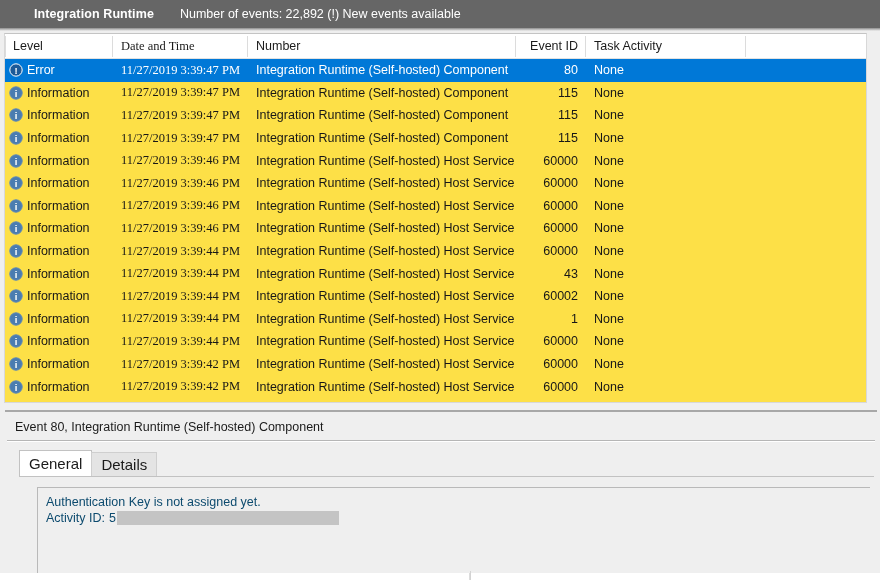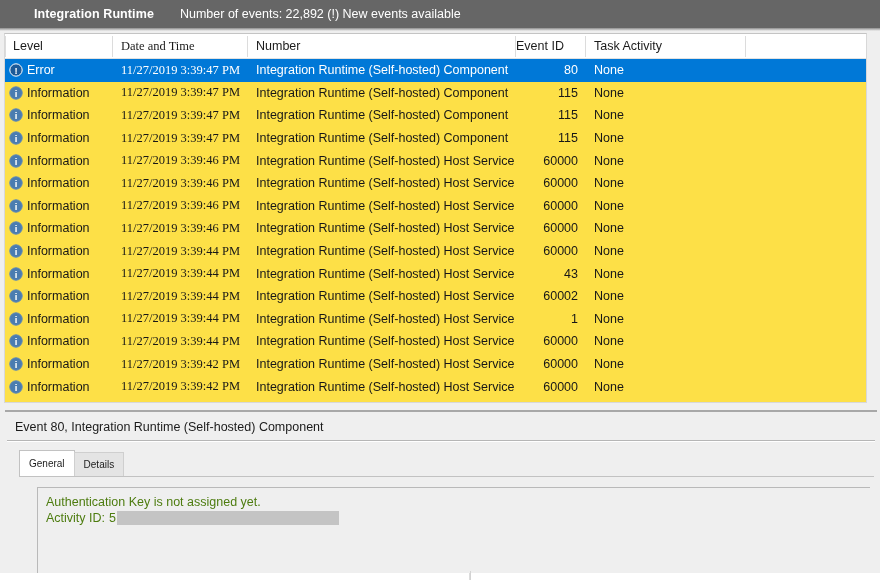--- a/index.html
+++ b/index.html
@@ -44,21 +44,21 @@
   .hcell { height: 25px; display:flex; align-items:center; position:relative;
            padding-left: 8px; white-space: nowrap; }
   .hcell::after {
     content:""; position:absolute; right:0; top:2px; bottom:2px; width:1px;
     background:#dcdcdc;
   }
   .hcell.first::before {
     content:""; position:absolute; left:0; top:2px; bottom:2px; width:1px;
     background:#dcdcdc;
   }
-  .hcell.num { justify-content: flex-start; padding-right: 8px; padding-left: 0; }
+  .hcell.num { justify-content: flex-end; padding-right: 8px; padding-left: 0; }
   .hcell.last::after { background: transparent; }
 
   .col-level   { width: 108px; }
   .col-date    { width: 135px; font-family: Liberation Serif, serif; }
   .col-source  { width: 268px; }
   .col-eid     { width: 70px; }
   .col-task    { width: 160px; }
   .col-rest    { flex: 1 1 auto; }
 
   .rows { position:relative; }
@@ -92,38 +92,38 @@
     background:#efefef; display:flex; align-items:center; padding-left:8px;
     font-size:12.5px; color:#1b1b1b; white-space:nowrap;
   }
   .detail-head-rule {
     position:absolute; left:2px; top:30px; width: 868px; height:2px;
     background: linear-gradient(to bottom,#b6b6b6 0,#b6b6b6 50%,#ffffff 50%,#ffffff 100%);
   }
 
   .tabstrip {
     position:absolute; left:14px; top:40px; height: 26px;
-    display:flex; align-items:flex-end; font-size:10px;
+    display:flex; align-items:flex-end; font-size:15px;
   }
   .tab {
     height: 24px; padding: 0 9px; display:flex; align-items:center;
     color:#1b1b1b; background:#e4e4e4; border:1px solid #cfcfcf;
     border-bottom:none; margin-right:-1px;
   }
   .tab.active { background:#ffffff; border-color:#c2c2c2; height:26px; }
 
   .tabbody {
     position:absolute; left:14px; top:66px; width: 855px; height: 100px;
     background:#efefef; border-top:1px solid #c2c2c2;
   }
   .msgbox {
     position:absolute; left:18px; top:10px; width: 833px; height: 86px;
     background:#efefef; border-left:1px solid #b9b9b9; border-top:1px solid #b9b9b9;
     padding: 6px 0 0 8px;
-    font-size: 12.5px; color:#4d7c0f; line-height: 16px;
+    font-size: 12.5px; color:#0c4a6e; line-height: 16px;
   }
   .msgline { white-space: nowrap; display:flex; align-items:center; }
   .redact {
     display:inline-block; height: 14px; width: 222px; background:#c4c4c4;
     vertical-align: middle; margin-left: 1px;
   }
   .bottom-split {
     position:absolute; left:470px; top:571px; width:1px; height:9px; background:#d3d3d3;
   }
   .bottom-edge {

